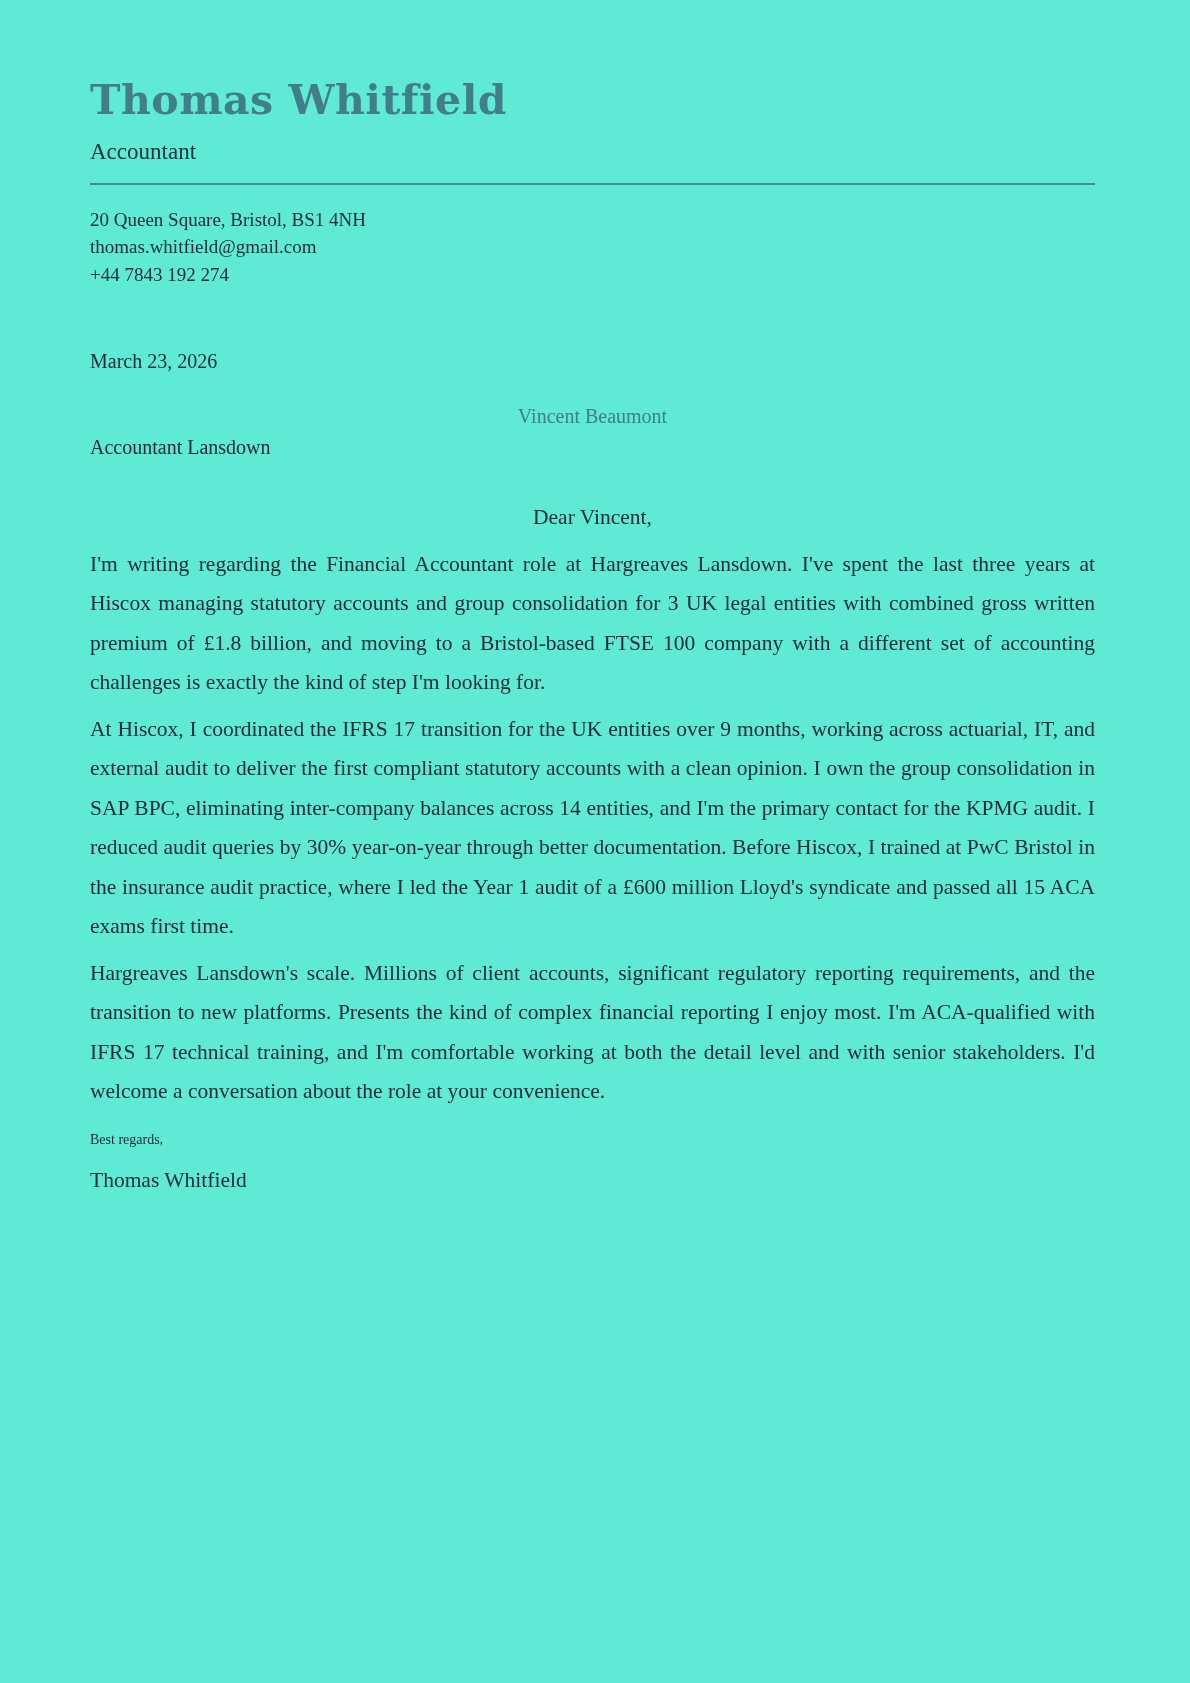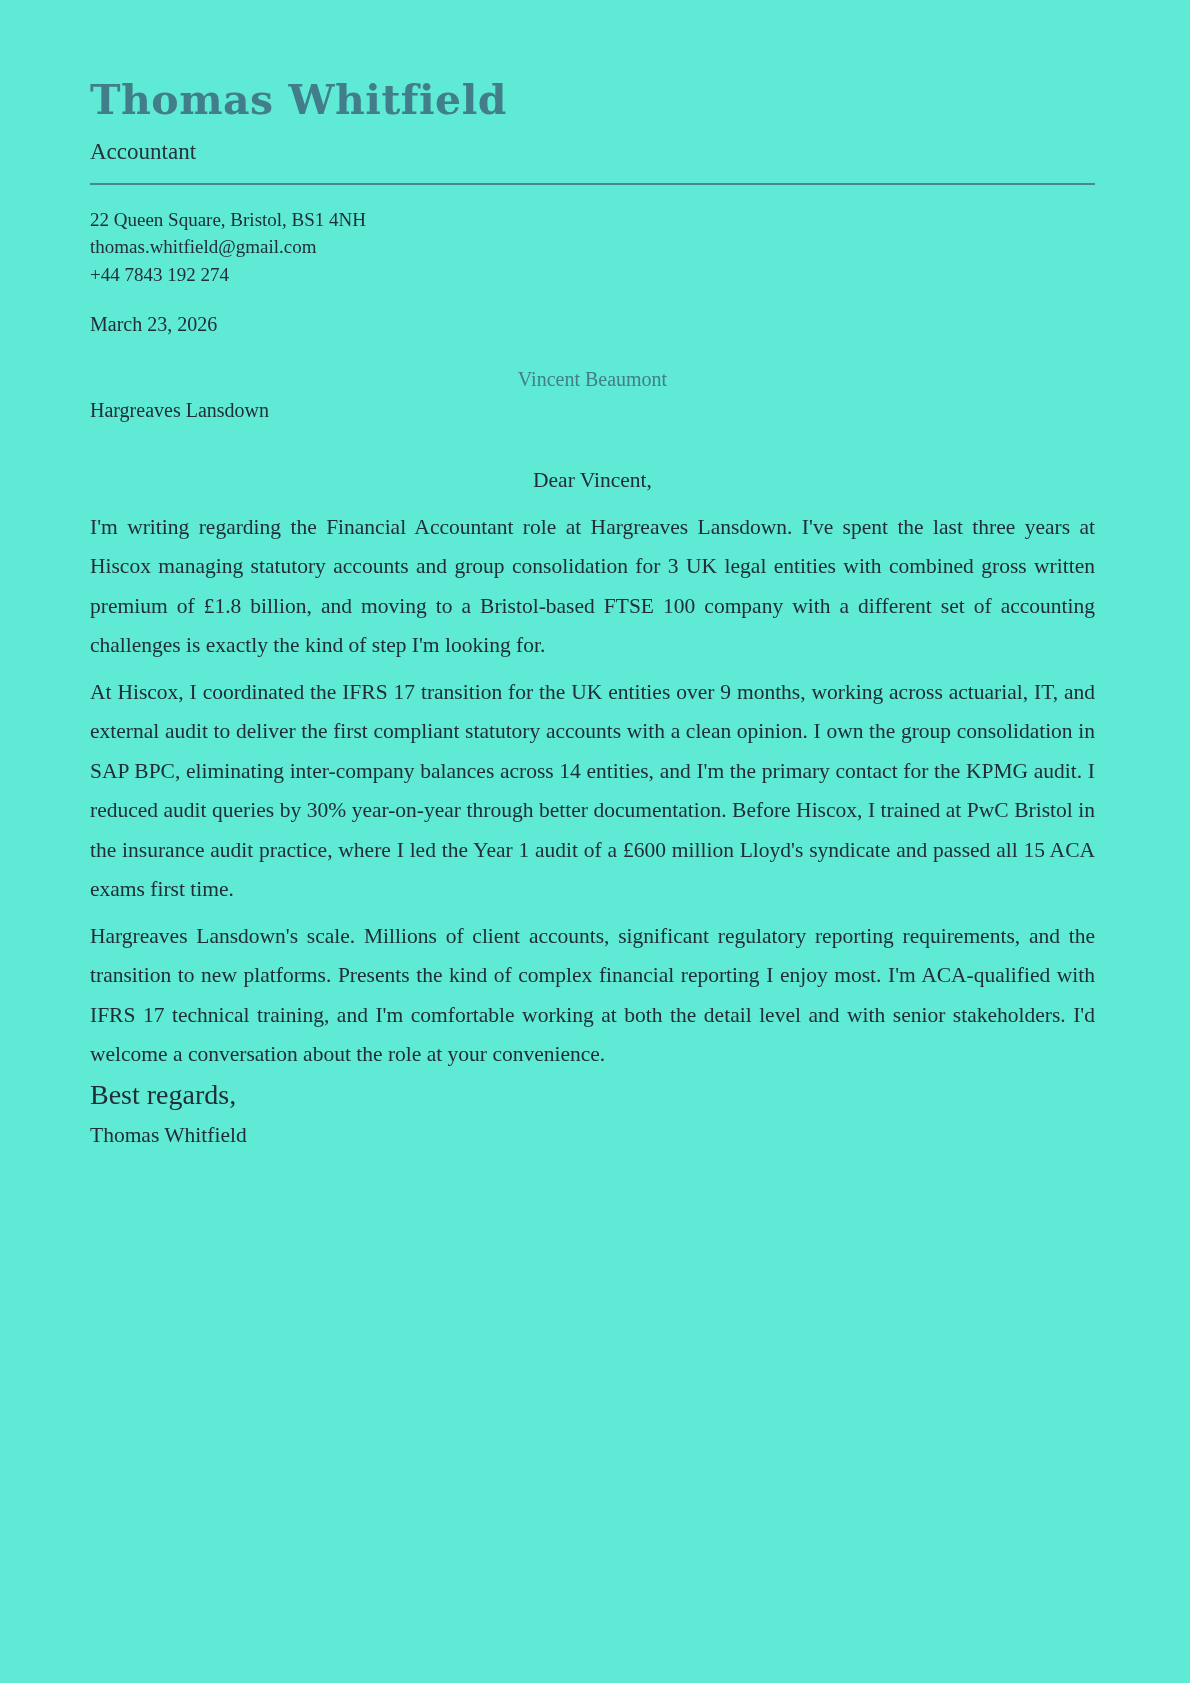--- a/index.html
+++ b/index.html
@@ -38,21 +38,21 @@
     border: none;
     border-top: 2px solid #4a8691;
     margin: 0 0 21px 0;
   }
   .contact-block div {
     font-size: 19px;
     line-height: 27.5px;
     color: #222f39;
   }
   .letter-date {
-    margin-top: 23px;
+    margin-top: 60px;
     font-size: 20px;
     line-height: 1.3;
   }
   .recipient-block {
     margin-top: 27px;
   }
   .recipient-name {
     font-size: 20px;
     line-height: 31px;
     font-weight: 400;
@@ -70,52 +70,52 @@
     line-height: 39.5px;
     text-align: center;
   }
   .para {
     font-size: 21.5px;
     line-height: 39.5px;
     text-align: justify;
     margin: 7px 0 0 0;
   }
   .closing {
-    margin: 0 0 0 0;
-    font-size: 28px;
+    margin: 8px 0 0 0;
+    font-size: 14px;
     line-height: 39.5px;
   }
   .signature {
     margin: 2px 0 0 0;
     font-size: 21.5px;
     line-height: 39.5px;
   }
 </style>
 </head>
 <body>
 
 <div class="page">
 
   <header>
     <h1 class="sender-name">Thomas Whitfield</h1>
     <div class="job-title">Accountant</div>
     <hr class="rule">
     <div class="contact-block">
-      <div>22 Queen Square, Bristol, BS1 4NH</div>
+      <div>20 Queen Square, Bristol, BS1 4NH</div>
       <div>thomas.whitfield@gmail.com</div>
       <div>+44 7843 192 274</div>
     </div>
   </header>
 
   <main>
     <div class="letter-date">March 23, 2026</div>
 
     <div class="recipient-block">
       <div class="recipient-name">Vincent Beaumont</div>
-      <div class="recipient-company">Hargreaves Lansdown</div>
+      <div class="recipient-company">Accountant Lansdown</div>
     </div>
 
     <p class="salutation">Dear Vincent,</p>
 
     <p class="para">I'm writing regarding the Financial Accountant role at Hargreaves Lansdown. I've spent the last three years at Hiscox managing statutory accounts and group consolidation for 3 UK legal entities with combined gross written premium of £1.8 billion, and moving to a Bristol-based FTSE 100 company with a different set of accounting challenges is exactly the kind of step I'm looking for.</p>
 
     <p class="para">At Hiscox, I coordinated the IFRS 17 transition for the UK entities over 9 months, working across actuarial, IT, and external audit to deliver the first compliant statutory accounts with a clean opinion. I own the group consolidation in SAP BPC, eliminating inter-company balances across 14 entities, and I'm the primary contact for the KPMG audit. I reduced audit queries by 30% year-on-year through better documentation. Before Hiscox, I trained at PwC Bristol in the insurance audit practice, where I led the Year 1 audit of a £600 million Lloyd's syndicate and passed all 15 ACA exams first time.</p>
 
     <p class="para">Hargreaves Lansdown's scale. Millions of client accounts, significant regulatory reporting requirements, and the transition to new platforms. Presents the kind of complex financial reporting I enjoy most. I'm ACA-qualified with IFRS 17 technical training, and I'm comfortable working at both the detail level and with senior stakeholders. I'd welcome a conversation about the role at your convenience.</p>
 

